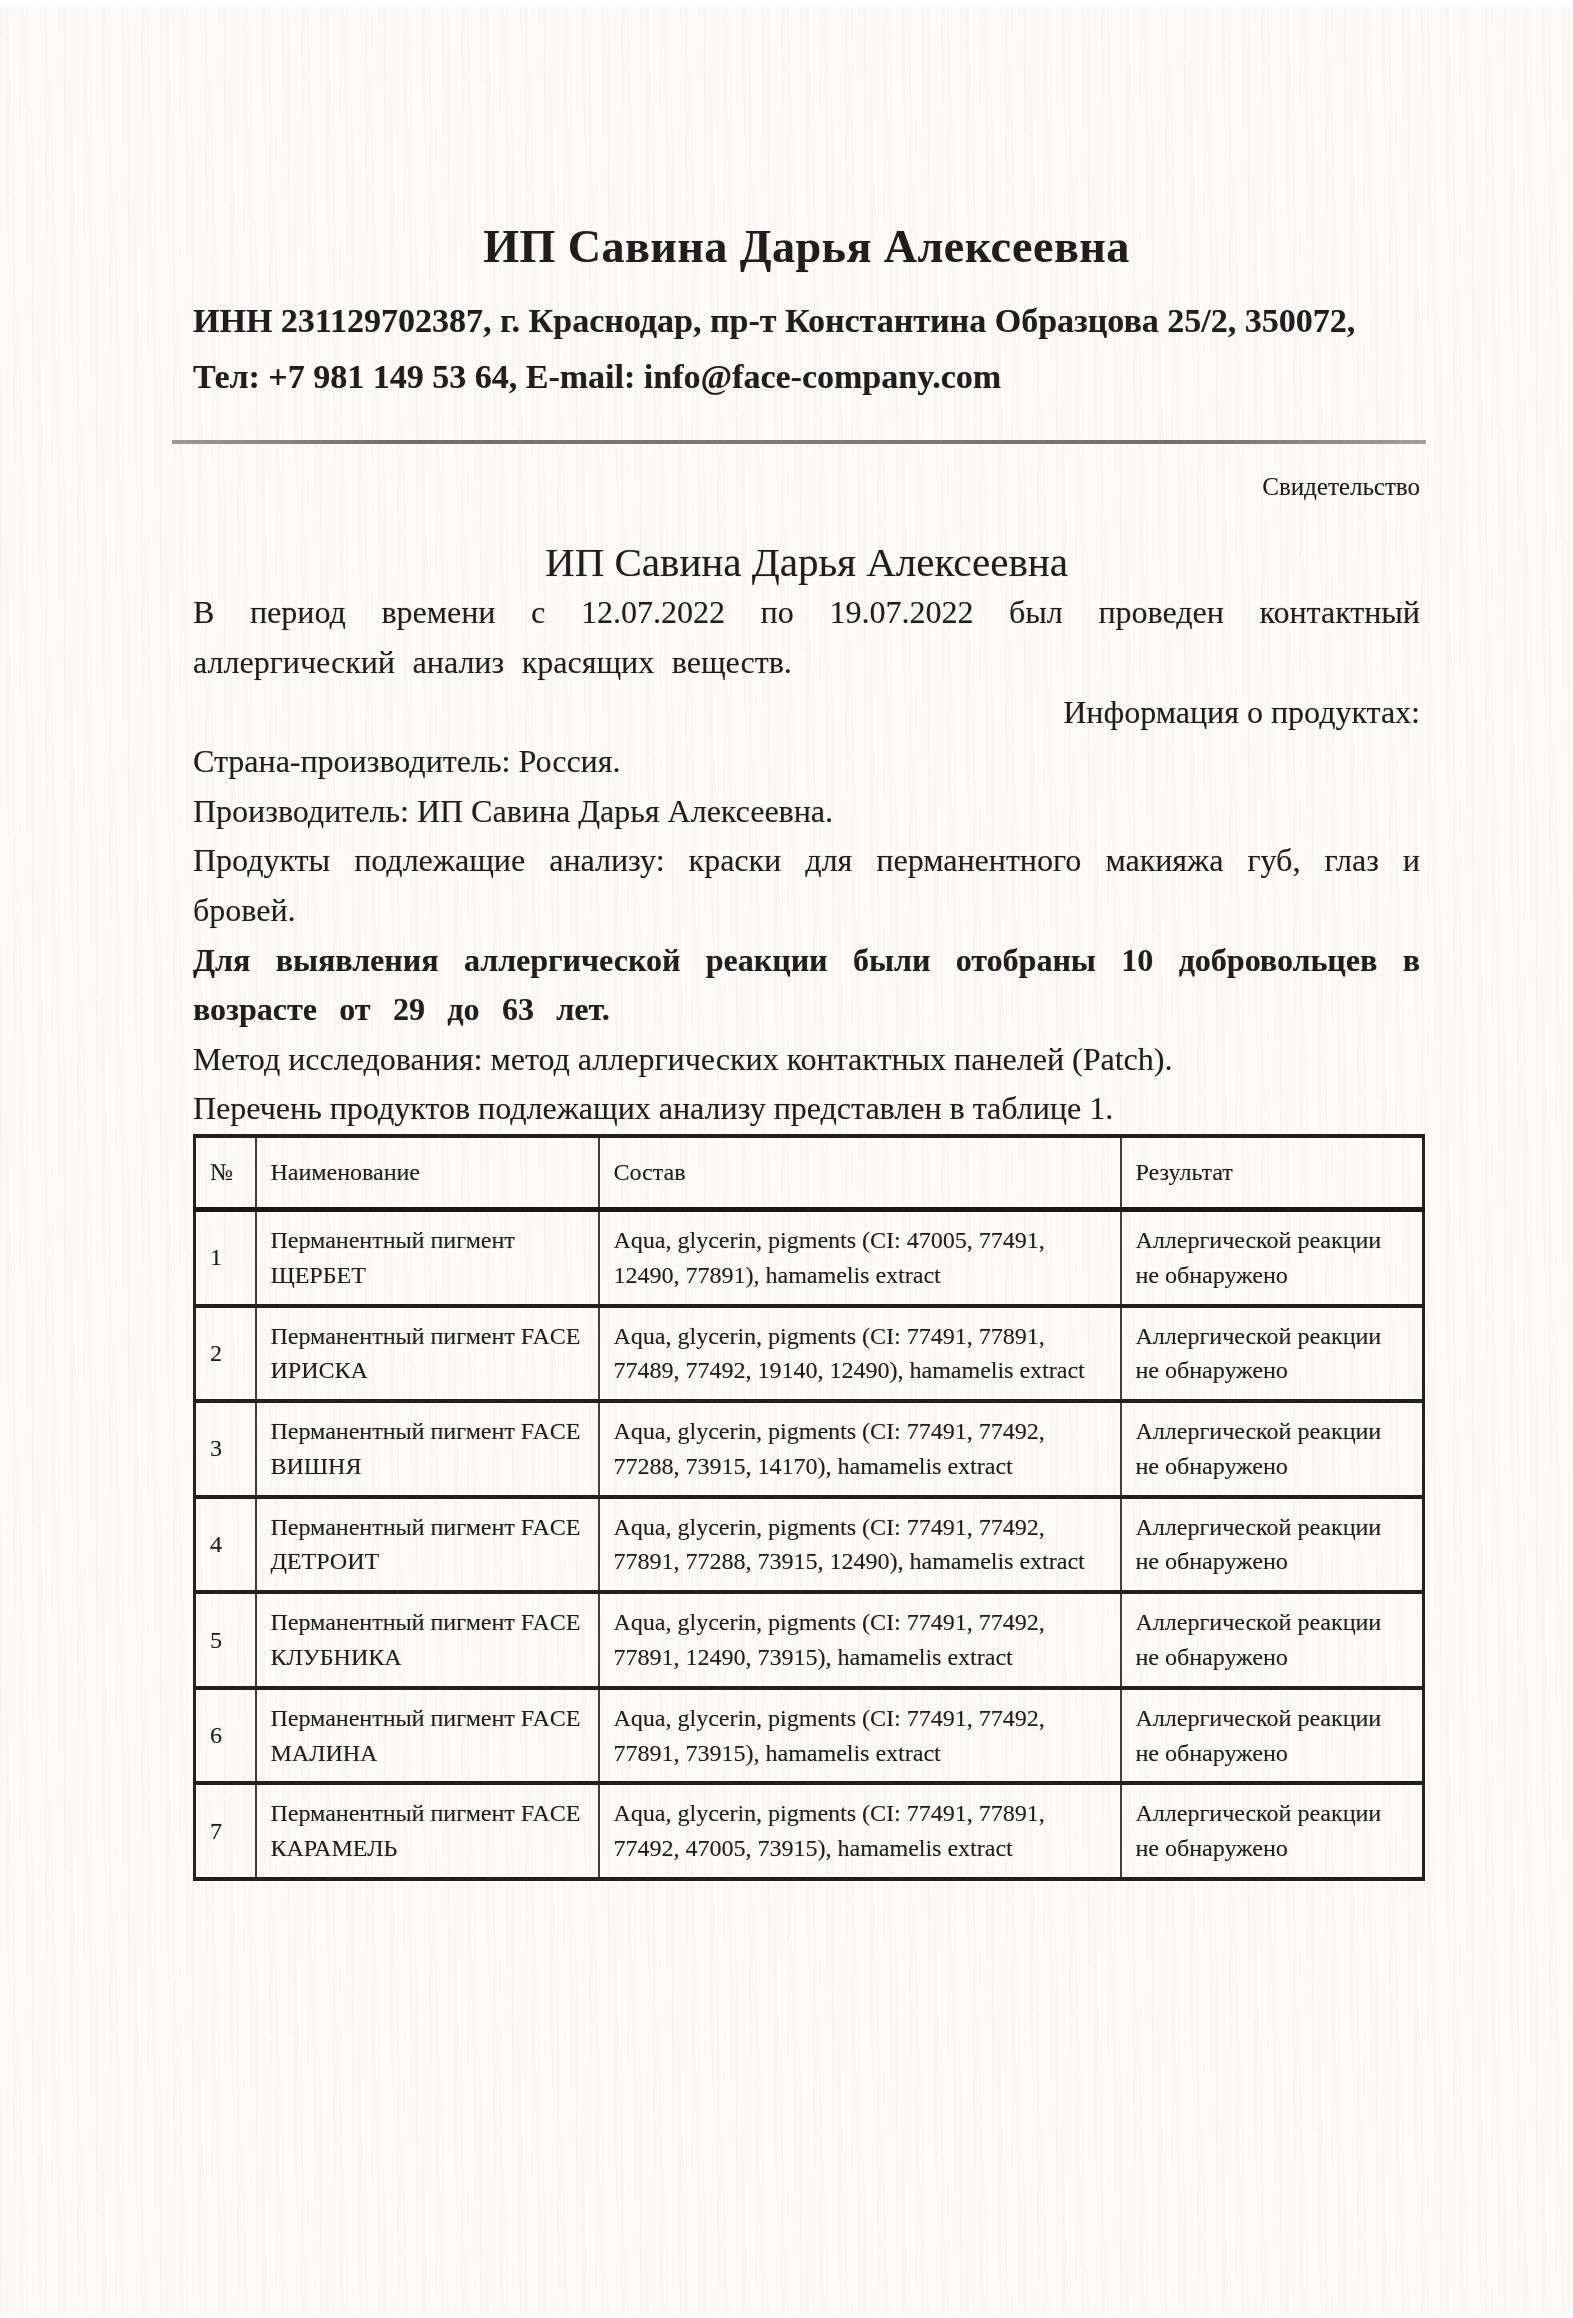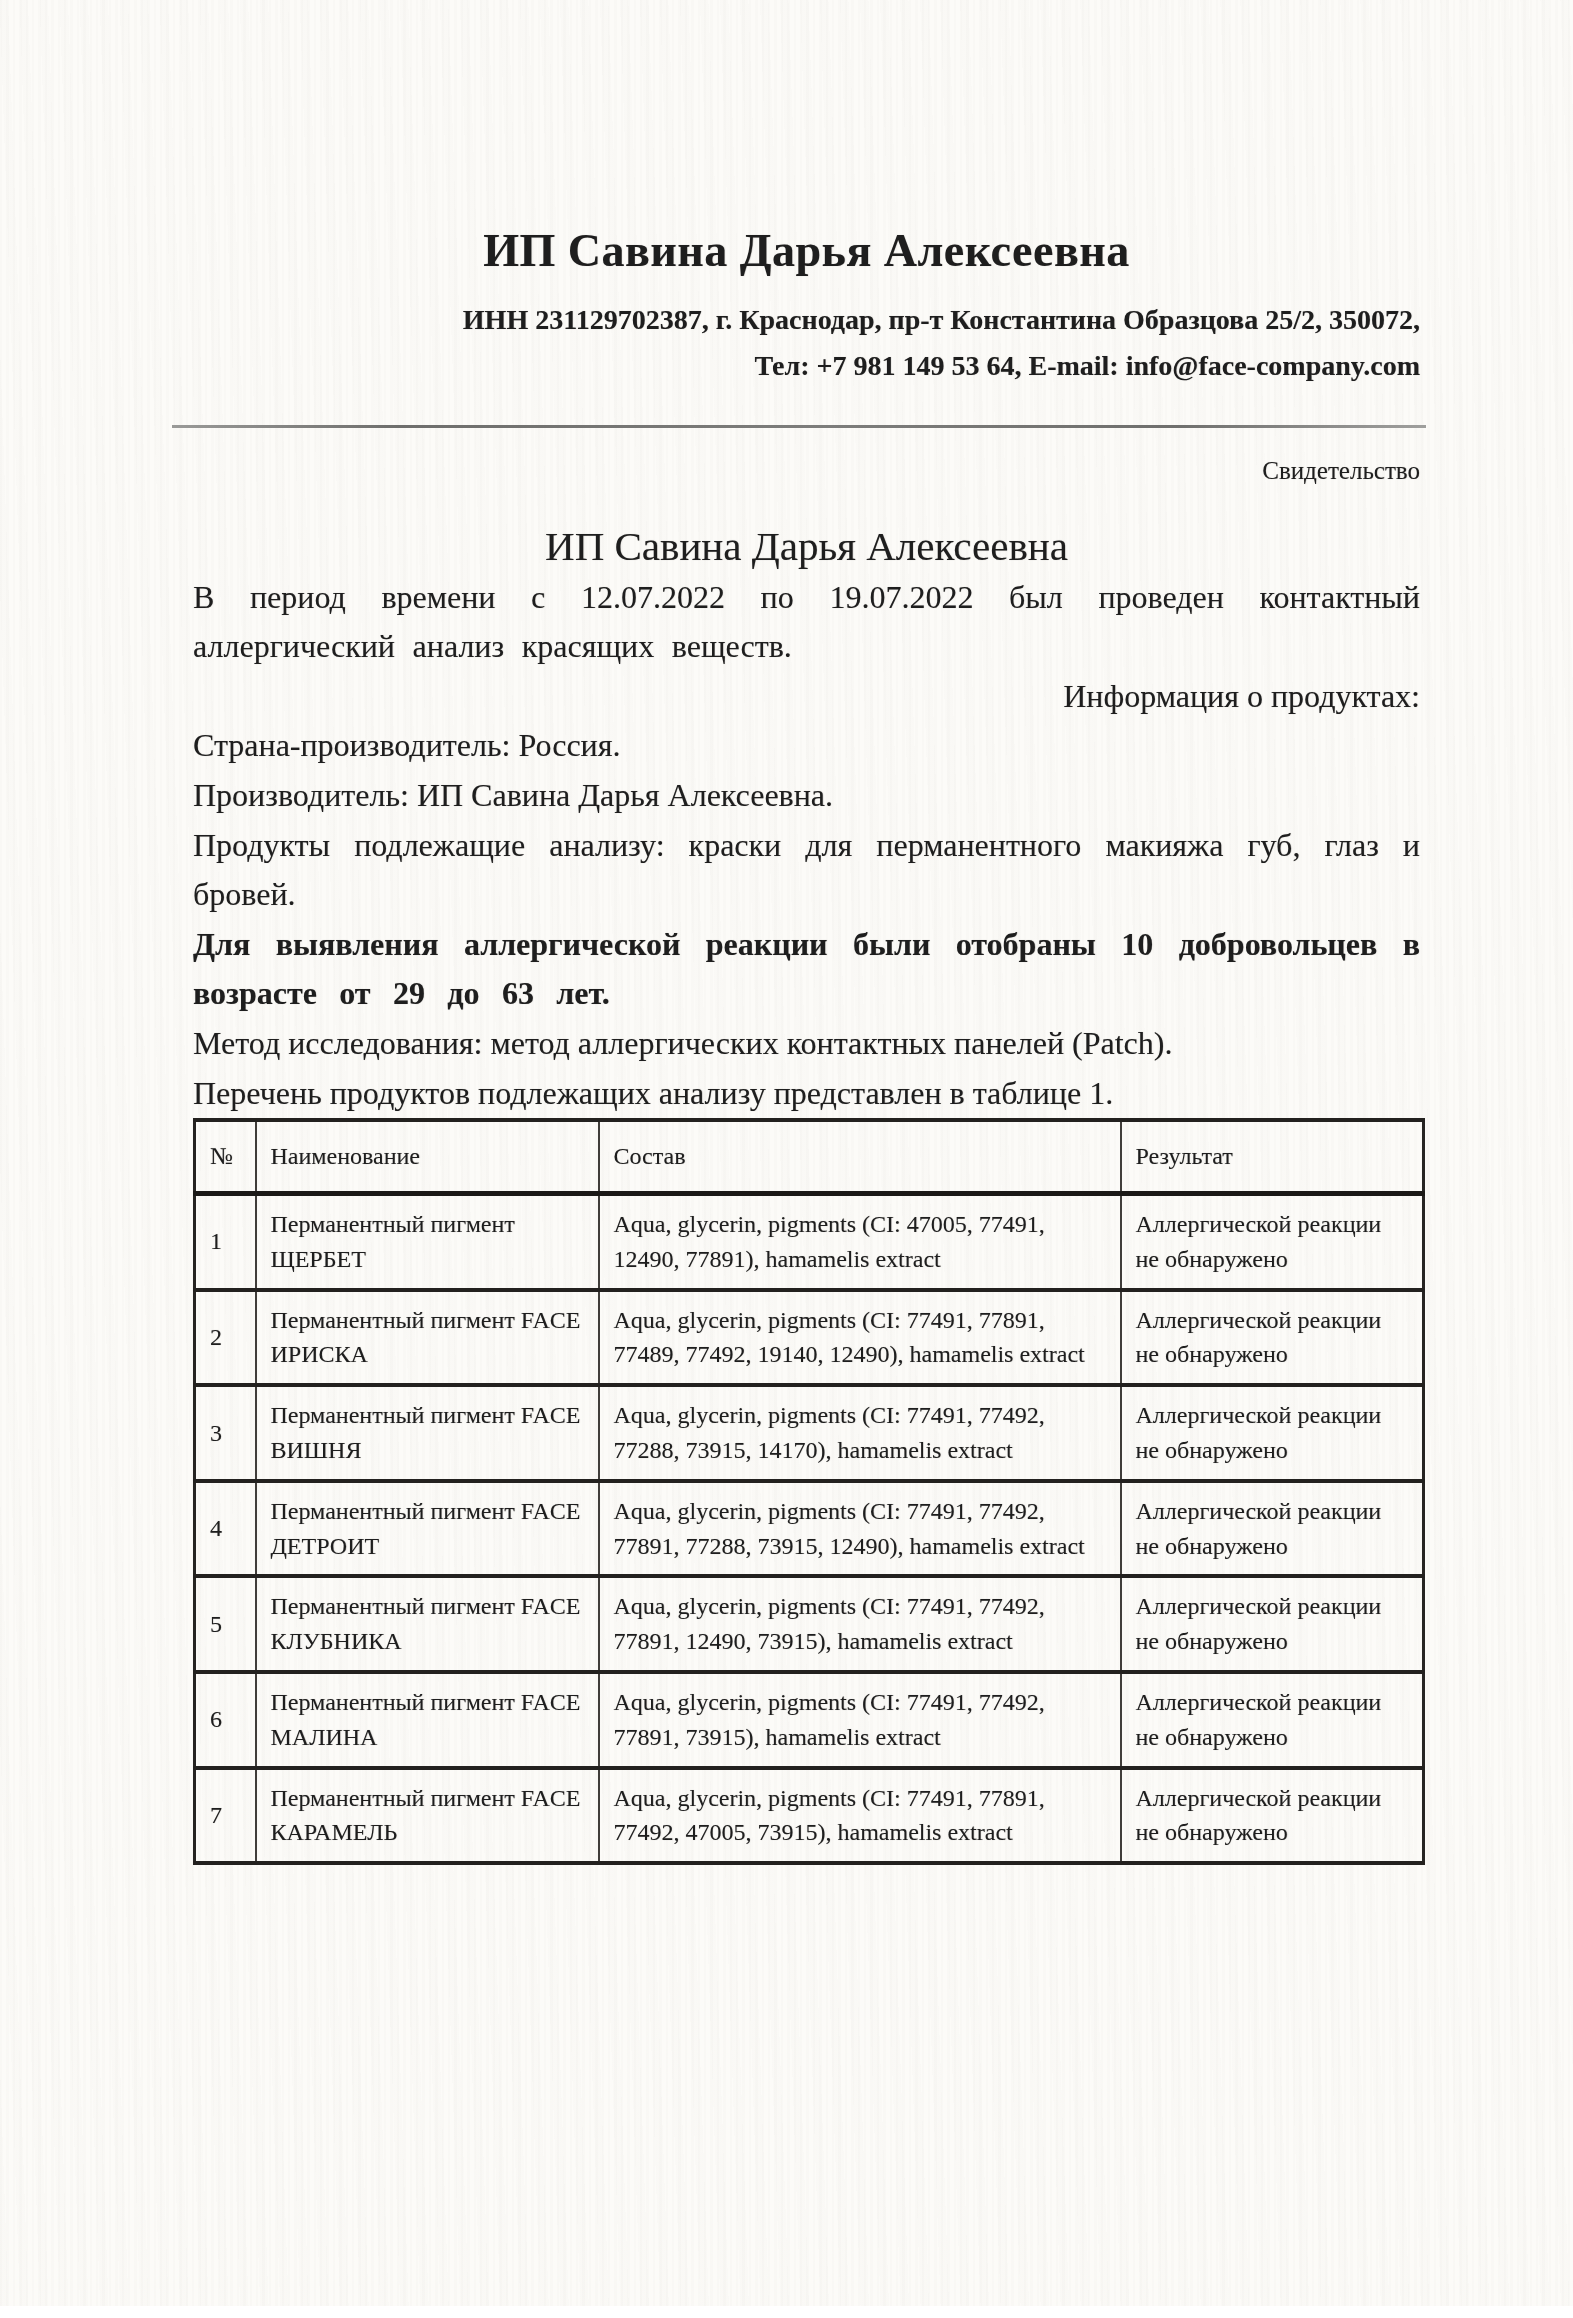--- a/index.html
+++ b/index.html
@@ -12,43 +12,44 @@
     overflow: hidden;
     background: #ffffff;
     font-family: "Liberation Serif", "DejaVu Serif", serif;
     color: #1e1e1e;
   }
   .page {
     position: relative;
     width: 1573px;
     height: 2306px;
     box-sizing: border-box;
-    padding: 11px 153px 0 193px;
+    padding: 0 153px 0 193px;
     background:
       repeating-linear-gradient(90deg, rgba(130,125,115,0.025) 0 2.5px, rgba(255,255,255,0) 2.5px 6.4px),
       repeating-linear-gradient(88deg, rgba(140,135,125,0.018) 0 8.4px, rgba(255,255,255,0) 8.4px 20px),
       linear-gradient(#fcfbf8, #fcfbf8);
+    margin-top: 7px;
   }
   .txt {
     text-shadow: 0.3px 0.4px 0.8px rgba(55,50,48,0.38);
   }
   
   .company {
     margin: 0;
     padding-top: 212px;
     text-align: center;
     font-size: 46px;
     font-weight: bold;
     line-height: 1.2;
     letter-spacing: 0.5px;
   }
   .addr-block {
     margin-top: 19px;
-    text-align: right;
-    font-size: 28px;
+    text-align: left;
+    font-size: 34px;
     font-weight: bold;
     line-height: 1.65;
   }
   .rule {
     border: none;
     height: 3.5px;
     margin: 35px -6px 0 -21px;
     background: linear-gradient(90deg, #9a9a98, #6e6e6c 18%, #7d7d7b 52%, #6f6f6d 80%, #9f9f9d);
   }
   

